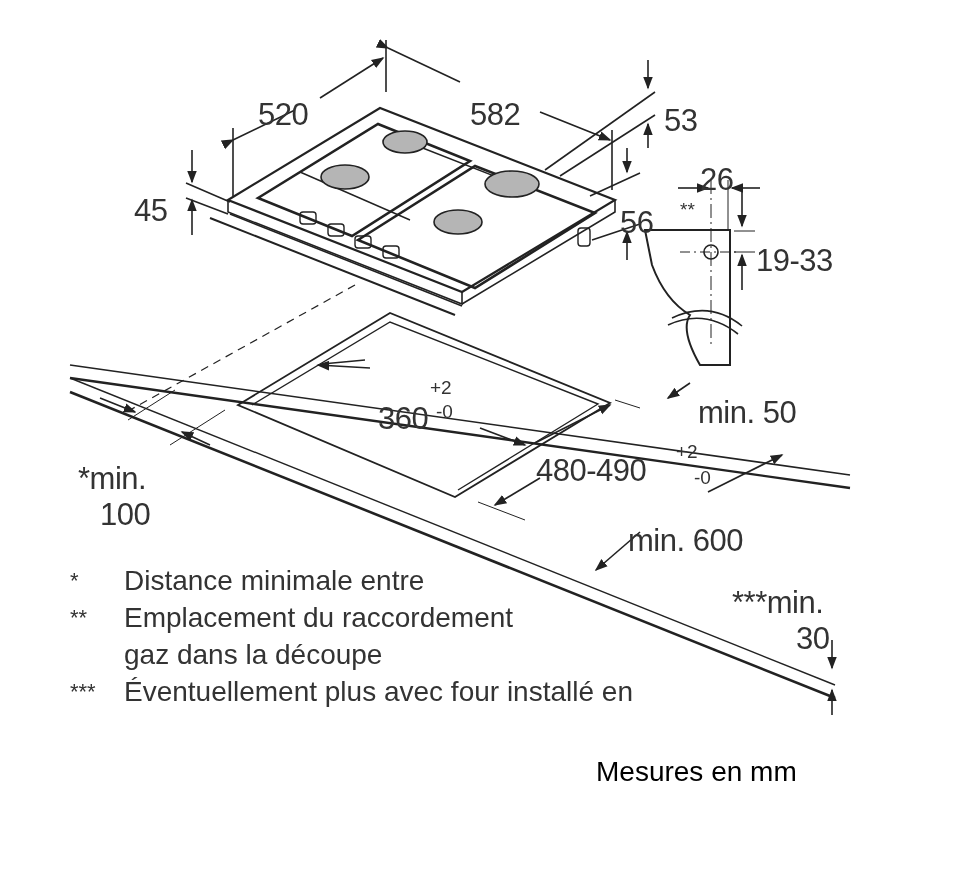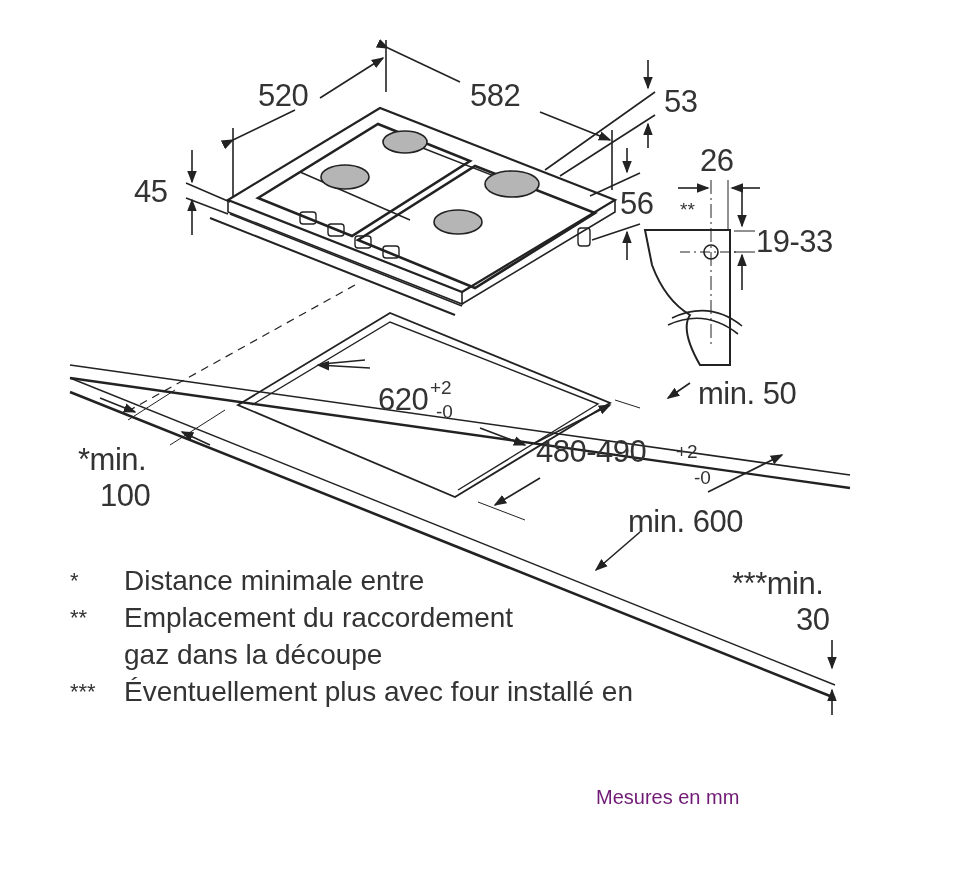--- a/index.html
+++ b/index.html
@@ -1,25 +1,25 @@
 <!DOCTYPE html>
 <html><head>
 <meta charset="utf-8">
 <style>
   html, body { margin: 0; padding: 0; background: #ffffff; }
   body { width: 970px; height: 883px; position: relative; overflow: hidden;
          font-family: "Liberation Sans", sans-serif; color: #2a2a2a; }
   svg.diagram { position: absolute; left: 0; top: 0; }
-  .dim { position: absolute; font-size: 31px; line-height: 1; color: #333; letter-spacing: -0.5px; }
+  .dim { position: absolute; font-size: 31px; line-height: 1; color: #333; letter-spacing: -0.5px; margin-top: 19px; }
   .tol { position: absolute; font-size: 19px; line-height: 1; color: #333; }
   .legend { position: absolute; left: 70px; top: 562px; font-size: 28px; line-height: 37px; color: #333; }
   .legend .row { display: flex; }
   .legend .mark { width: 54px; flex: none; font-size: 22px; }
   .legend .txt { white-space: nowrap; }
-  .units { position: absolute; left: 596px; top: 786px; font-size: 20px; color: #701a75; }
+  .units { position: absolute; left: 596px; top: 756px; font-size: 28px; color: #000000; }
 </style>
 </head>
 <body>
 
 <svg class="diagram" width="970" height="883" viewBox="0 0 970 883">
   <defs>
     <marker id="ar" markerWidth="8" markerHeight="8" refX="7" refY="4" orient="auto">
       <path d="M0,1 L8,4 L0,7 Z" fill="#222"></path>
     </marker>
   </defs>
@@ -128,21 +128,21 @@
 
 <div class="dim" style="left:258px;top:80px">520</div>
 <div class="dim" style="left:470px;top:80px">582</div>
 <div class="dim" style="left:664px;top:86px">53</div>
 <div class="dim" style="left:134px;top:176px">45</div>
 <div class="dim" style="left:620px;top:188px">56</div>
 <div class="dim" style="left:700px;top:145px">26</div>
 <div class="tol" style="left:680px;top:200px">**</div>
 <div class="dim" style="left:756px;top:226px">19-33</div>
 
-<div class="dim" style="left:378px;top:384px">620</div>
+<div class="dim" style="left:378px;top:384px">360</div>
 <div class="tol" style="left:430px;top:378px">+2</div>
 <div class="tol" style="left:436px;top:402px">-0</div>
 
 <div class="dim" style="left:536px;top:436px">480-490</div>
 <div class="tol" style="left:676px;top:442px">+2</div>
 <div class="tol" style="left:694px;top:468px">-0</div>
 
 <div class="dim" style="left:698px;top:378px">min. 50</div>
 <div class="dim" style="left:78px;top:444px">*min.</div>
 <div class="dim" style="left:100px;top:480px">100</div>

